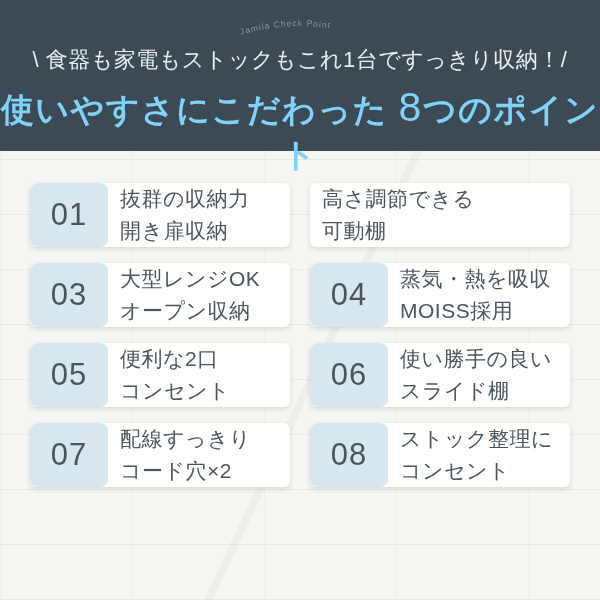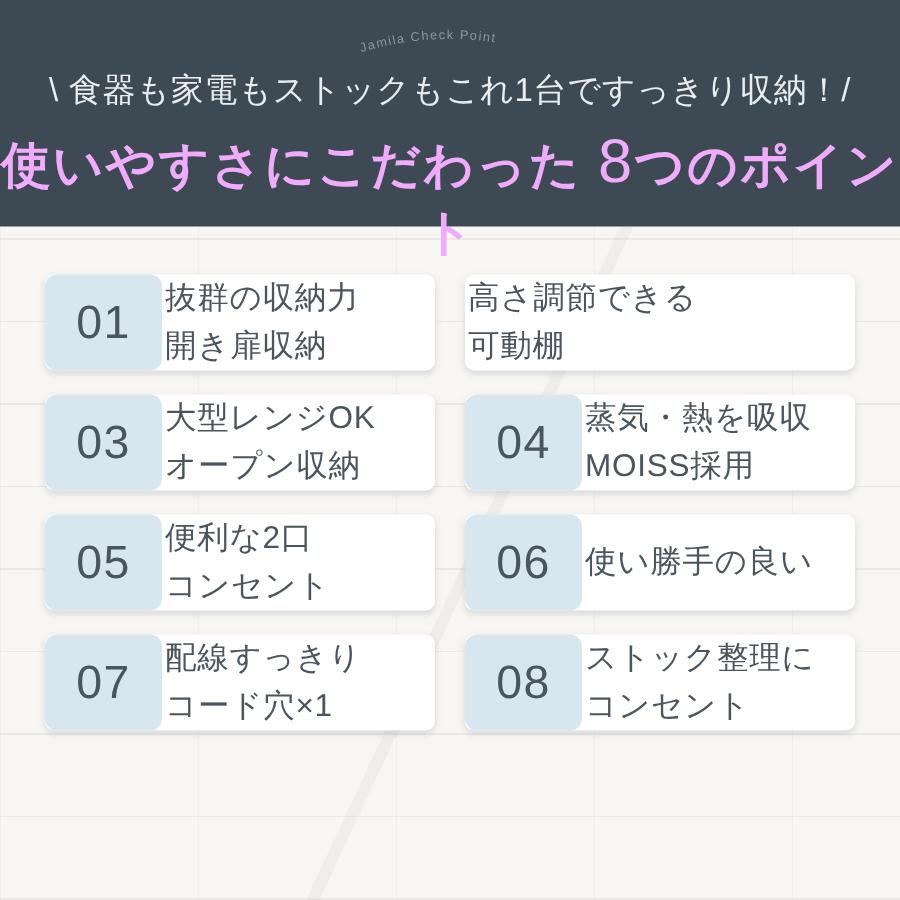--- a/index.html
+++ b/index.html
@@ -17,42 +17,42 @@
     text-align:center; position:relative;
   }
   .arc-wrap { padding-top:10px; height:32px; }
   .arc-text { font-size:8.5px; letter-spacing:1px; fill:#8b969e; }
   .subtitle {
     font-size:22px; font-weight:400; letter-spacing:0.5px;
     color:#e7edf0; margin-top:3px;
   }
   .title {
     margin:9px 0 0; font-size:33px; font-weight:600;
-    letter-spacing:1.5px; color:#f0abfc;
+    letter-spacing:1.5px; color:#7dd3fc;
   }
   .title .big-num { font-size:41px; font-weight:500; }
   .grid {
     padding:32px 30px 0; display:grid;
     grid-template-columns:1fr 1fr; gap:16px 20px;
   }
   .card {
     height:64px; background:#ffffff; border-radius:6px;
     box-shadow:0 2px 5px rgba(100,110,125,0.22);
     display:flex; align-items:stretch;
   }
   .numbox {
     flex:0 0 78px; background:#d8e6f0; border-radius:8px;
     display:flex; align-items:center; justify-content:center;
   }
   .num {
     font-size:31px; font-weight:400; letter-spacing:1px; color:#4b555d;
   }
   .txt {
     display:flex; flex-direction:column; justify-content:center;
-    padding-left:2px; font-size:21px; line-height:32px;
+    padding-left:12px; font-size:21px; line-height:32px;
     font-weight:500; color:#4b555d; letter-spacing:0.5px;
   }
 </style>
 </head>
 <body>
 
 <div class="canvas">
 
   <header class="hdr">
     <div class="arc-wrap">
@@ -115,30 +115,31 @@
         <span>コンセント</span>
       </div>
     </div>
 
     <div class="card">
       <div class="numbox">
         <span class="num">06</span>
       </div>
       <div class="txt">
         <span>使い勝手の良い</span>
+        <span>スライド棚</span>
       </div>
     </div>
 
     <div class="card">
       <div class="numbox">
         <span class="num">07</span>
       </div>
       <div class="txt">
         <span>配線すっきり</span>
-        <span>コード穴×1</span>
+        <span>コード穴×2</span>
       </div>
     </div>
 
     <div class="card">
       <div class="numbox">
         <span class="num">08</span>
       </div>
       <div class="txt">
         <span>ストック整理に</span>
         <span>コンセント</span>

